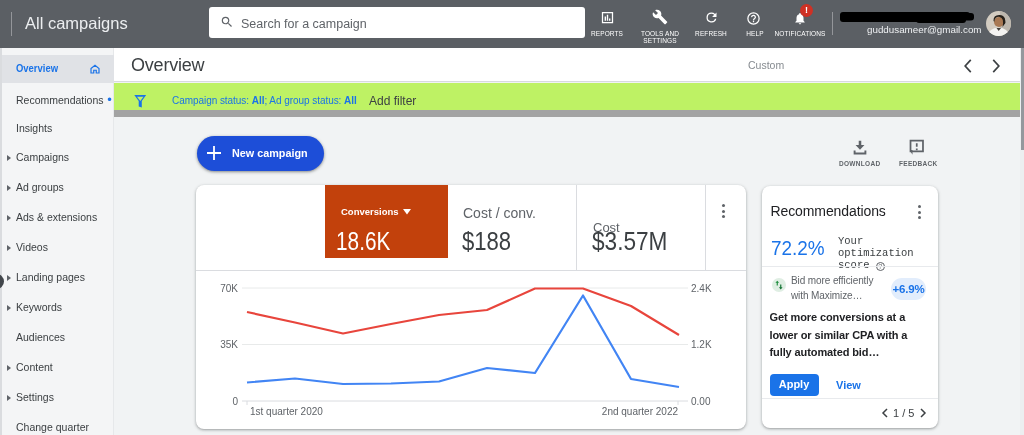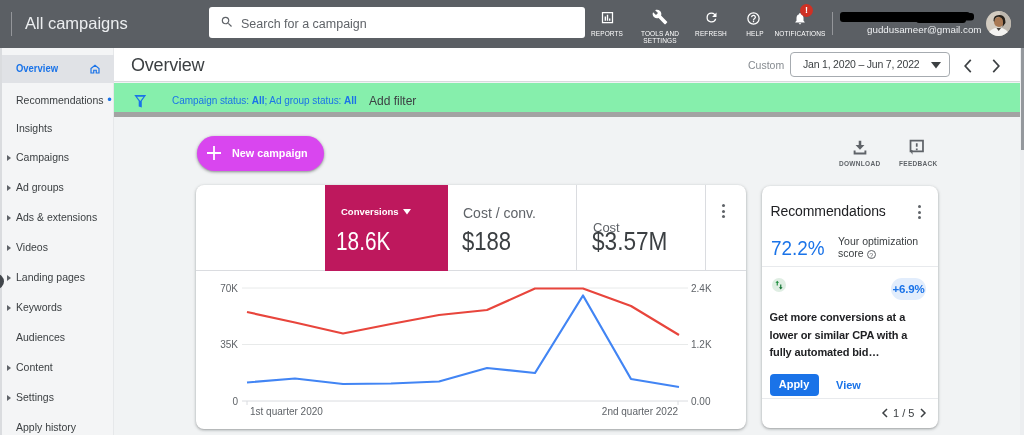--- a/index.html
+++ b/index.html
@@ -105,74 +105,68 @@
     <div class="sbi" style="top:193px;text-align:center;">Videos</div>
   <div class="arr" style="top:226.5px;"></div>
     <div class="sbi" style="top:223px;">Landing pages</div>
   <div class="arr" style="top:256.5px;"></div>
     <div class="sbi" style="top:253px;">Keywords</div>
   <div class="sbi" style="top:283px;">Audiences</div>
   <div class="arr" style="top:316.5px;"></div>
     <div class="sbi" style="top:313px;">Content</div>
   <div class="arr" style="top:346.5px;"></div>
     <div class="sbi" style="top:343px;">Settings</div>
-  <div class="sbi" style="top:373px;">Apply history</div>
+  <div class="sbi" style="top:373px;">Change quarter</div>
 
   <div class="abs" style="left:-11px;top:226px;width:15px;height:15px;border-radius:50%;background:#42464b;"></div>
 </div>
 
 <div class="abs" style="left:114px;top:48px;width:910px;height:34px;background:#fff;border-bottom:1px solid #d8dadd;">
   <div class="abs" style="left:17px;top:7px;font-size:18px;color:#3c4043;letter-spacing:-.2px;">Overview</div>
   <div class="abs" style="left:634px;top:10.5px;font-size:10.5px;color:#868b90;">Custom</div>
-  <div class="abs" style="left:676px;top:3.5px;width:160px;height:25px;border:1px solid #a6abb0;border-radius:4px;background:#fff;">
-    <div class="abs" style="left:12px;top:5.5px;font-size:10.5px;letter-spacing:-.2px;color:#3c4043;white-space:nowrap;">Jan 1, 2020 – Jun 7, 2022</div>
-    <svg class="abs" style="left:140px;top:9px;" width="10" height="7" viewBox="0 0 10 7">
-        <path d="M0 0 L10 0 L5 6.5 Z" fill="#3c4043"></path>
-      </svg>
-  </div>
   <svg class="abs" style="left:849px;top:10.5px;" width="9" height="14" viewBox="0 0 9 15">
       <path d="M8 1 L2 7.5 L8 14" stroke="#3c4043" stroke-width="1.8" fill="none"></path>
     </svg>
   <svg class="abs" style="left:878px;top:10.5px;" width="9" height="14" viewBox="0 0 9 15">
       <path d="M1 1 L7 7.5 L1 14" stroke="#3c4043" stroke-width="1.8" fill="none"></path>
     </svg>
 </div>
 
-<div class="abs" style="left:114px;top:83px;width:910px;height:34px;background:#86efac;border-bottom:5px solid #a3a3a3;">
+<div class="abs" style="left:114px;top:83px;width:910px;height:34px;background:#bef264;border-bottom:7px solid #a3a3a3;">
   <svg class="abs" style="left:19.5px;top:12px;" width="12.5" height="13" viewBox="0 0 13 13.5">
       <path fill-rule="evenodd" d="M0.3 0 H12.7 L8.1 6.1 V12.9 L4.9 12 V6.1 Z M3.1 1.7 H9.9 L6.5 6.1 Z" fill="#1a73e8"></path>
     </svg>
   <div class="abs" style="left:58px;top:12px;font-size:10px;color:#1a73e8;white-space:nowrap;letter-spacing:-.05px;">Campaign status: <b>All</b>; Ad group status: <b>All</b></div>
   <div class="abs" style="left:255px;top:10.5px;font-size:12px;color:#3c4043;">Add filter</div>
 </div>
 
 <div class="abs" id="content" style="left:114px;top:117px;width:910px;height:318px;background:#f1f3f4;">
 
-  <div class="abs" style="left:83px;top:19px;width:127px;height:35px;border-radius:17.5px;background:#d946ef;box-shadow:0 1px 2px rgba(60,64,67,.35), 0 1px 3px 1px rgba(60,64,67,.2);">
+  <div class="abs" style="left:83px;top:19px;width:127px;height:35px;border-radius:17.5px;background:#1d4ed8;box-shadow:0 1px 2px rgba(60,64,67,.35), 0 1px 3px 1px rgba(60,64,67,.2);">
     <svg class="abs" style="left:10px;top:10px;" width="14" height="14" viewBox="0 0 14 14">
         <path d="M7 0 L7 14 M0 7 L14 7" stroke="#fff" stroke-width="1.8"></path>
       </svg>
     <div class="abs" style="left:35px;top:11px;font-size:10.8px;font-weight:bold;color:#fff;letter-spacing:0;">New campaign</div>
   </div>
 
   <svg class="abs" style="left:736.5px;top:21px;" width="18" height="18" viewBox="0 0 17 17">
       <path fill="#5f6368" d="M7.3 2.5 h2.4 v4.2 h3 L8.5 11 4.3 6.7 h3 z"></path>
       <path fill="none" stroke="#5f6368" stroke-width="1.8" d="M3.4 11.8 v2.9 h10.2 v-2.9"></path>
     </svg>
   <div class="abs" style="left:725px;top:43px;width:40px;text-align:center;font-size:6.5px;letter-spacing:.3px;color:#5f6368;font-weight:bold;">DOWNLOAD</div>
   <svg class="abs" style="left:793.5px;top:21px;" width="17.5" height="17.5" viewBox="0 0 16 16">
       <path fill="none" stroke="#5f6368" stroke-width="1.6" d="M2.3 2.3 h11.4 v10 h-11.4 z"></path>
       <path fill="#5f6368" d="M2.3 11 h1.8 v4.2 l-1.9 -3.2 z"></path>
       <path stroke="#5f6368" stroke-width="1.6" d="M8 4.8 V8 M8 9.6 V11.2"></path>
     </svg>
   <div class="abs" style="left:785px;top:43px;width:36px;text-align:center;font-size:6.5px;letter-spacing:.3px;color:#5f6368;font-weight:bold;">FEEDBACK</div>
 
   <div class="abs" id="chartcard" style="left:82px;top:68px;width:550px;height:244px;background:#fff;border-radius:8px;box-shadow:0 1px 2px rgba(60,64,67,.3), 0 1px 3px 1px rgba(60,64,67,.15);overflow:hidden;">
     <div class="abs" style="left:0;top:0;width:550px;height:86px;border-bottom:1px solid #dadce0;">
-      <div class="abs" style="left:129px;top:0;width:123px;height:86px;background:#be185d;">
+      <div class="abs" style="left:129px;top:0;width:123px;height:73px;background:#c2410c;">
         <div class="abs" style="left:16px;top:21px;font-size:9.5px;font-weight:bold;color:#fff;">Conversions</div>
         <svg class="abs" style="left:78px;top:24px;" width="8" height="6" viewBox="0 0 8 6">
             <path d="M0 0 L8 0 L4 5.5 Z" fill="#fff"></path>
           </svg>
         <div class="abs" style="left:11px;top:41px;font-size:26px;color:#fff;transform:scaleX(.8);transform-origin:left;">18.6K</div>
       </div>
       <div class="abs" style="left:252px;top:0;width:129px;height:86px;border-right:1px solid #dadce0;">
         <div class="abs" style="left:15px;top:19.5px;font-size:14px;color:#5f6368;">Cost / conv.</div>
         <div class="abs" style="left:14px;top:41px;font-size:26px;color:#3c4043;transform:scaleX(.85);transform-origin:left;">$188</div>
       </div>
@@ -209,28 +203,29 @@
   </div>
 
   <div class="abs" id="reccard" style="left:648px;top:69px;width:176px;height:242px;background:#fff;border-radius:8px;box-shadow:0 1px 2px rgba(60,64,67,.3), 0 1px 3px 1px rgba(60,64,67,.15);">
     <div class="abs" style="left:8.5px;top:17px;font-size:14px;color:#202124;letter-spacing:-.1px;">Recommendations</div>
     <div class="abs" style="left:156px;top:19px;width:3px;">
       <div style="width:3px;height:3px;border-radius:50%;background:#5f6368;margin-bottom:2.5px;"></div>
       <div style="width:3px;height:3px;border-radius:50%;background:#5f6368;margin-bottom:2.5px;"></div>
       <div style="width:3px;height:3px;border-radius:50%;background:#5f6368;"></div>
     </div>
     <div class="abs" style="left:8.5px;top:50px;font-size:21px;color:#1a73e8;transform:scaleX(.9);transform-origin:left;">72.2%</div>
-    <div class="abs" style="left:76px;top:48.5px;font-size:10.5px;color:#3c4043;line-height:12px;">Your optimization<br>score <span style="display:inline-block;width:9px;height:9px;border:1px solid #5f6368;border-radius:50%;font-size:7px;text-align:center;line-height:9px;color:#5f6368;vertical-align:-1px;">?</span></div>
+    <div class="abs" style="left:76px;top:48.5px;font-size:10.5px;color:#3c4043;line-height:12px;font-family:Liberation Mono, monospace;">Your optimization<br>score <span style="display:inline-block;width:9px;height:9px;border:1px solid #5f6368;border-radius:50%;font-size:7px;text-align:center;line-height:9px;color:#5f6368;vertical-align:-1px;">?</span></div>
     <div class="abs" style="left:0;top:79.5px;width:176px;height:1px;background:#e8eaed;"></div>
     <div class="abs" style="left:9.5px;top:92px;width:14px;height:14px;border-radius:50%;background:#dfeee3;">
       <svg width="14" height="14" viewBox="0 0 24 24">
           <path fill="#1e8e3e" d="M9 4.5 L5.8 8.2 H8 V13 H10 V8.2 H12.2 Z"></path>
           <path fill="#137333" d="M15 19.5 L18.2 15.8 H16 V11 H14 V15.8 H11.8 Z"></path>
         </svg>
     </div>
+    <div class="abs" style="left:29px;top:86.5px;font-size:10px;color:#5f6368;line-height:15.5px;letter-spacing:-.1px;">Bid more efficiently<br>with Maximize…</div>
     <div class="abs" style="left:129px;top:91.5px;width:35px;height:22px;border-radius:11px;background:#e2edfc;color:#1a73e8;font-size:11.5px;font-weight:bold;text-align:center;line-height:22px;letter-spacing:-.2px;">+6.9%</div>
     <div class="abs" style="left:7.5px;top:123px;width:152px;font-size:11px;font-weight:bold;color:#202124;line-height:17.5px;letter-spacing:-.1px;">Get more conversions at a lower or similar CPA with a fully automated bid…</div>
     <div class="abs" style="left:7.5px;top:188px;width:49px;height:21.5px;border-radius:4px;background:#1a73e8;color:#fff;font-size:11px;font-weight:bold;text-align:center;line-height:21.5px;">Apply</div>
     <div class="abs" style="left:74px;top:193px;font-size:11px;font-weight:bold;color:#1a73e8;">View</div>
     <div class="abs" style="left:0;top:212px;width:176px;height:1px;background:#e8eaed;"></div>
     <div class="abs" style="left:119px;top:221px;font-size:11px;color:#3c4043;">
       <svg width="7" height="10" viewBox="0 0 7 10" style="vertical-align:-1px;">
           <path d="M6 1 L2 5 L6 9" stroke="#3c4043" stroke-width="1.5" fill="none"></path>
         </svg>
       <span style="margin:0 2px;">1 / 5</span>

